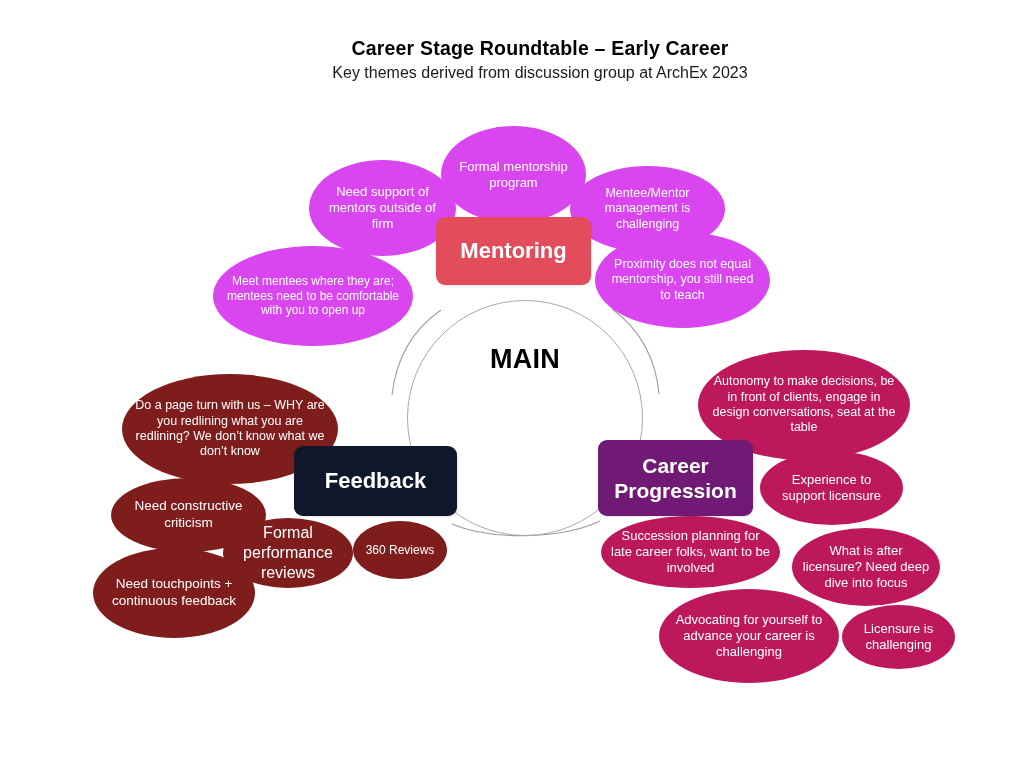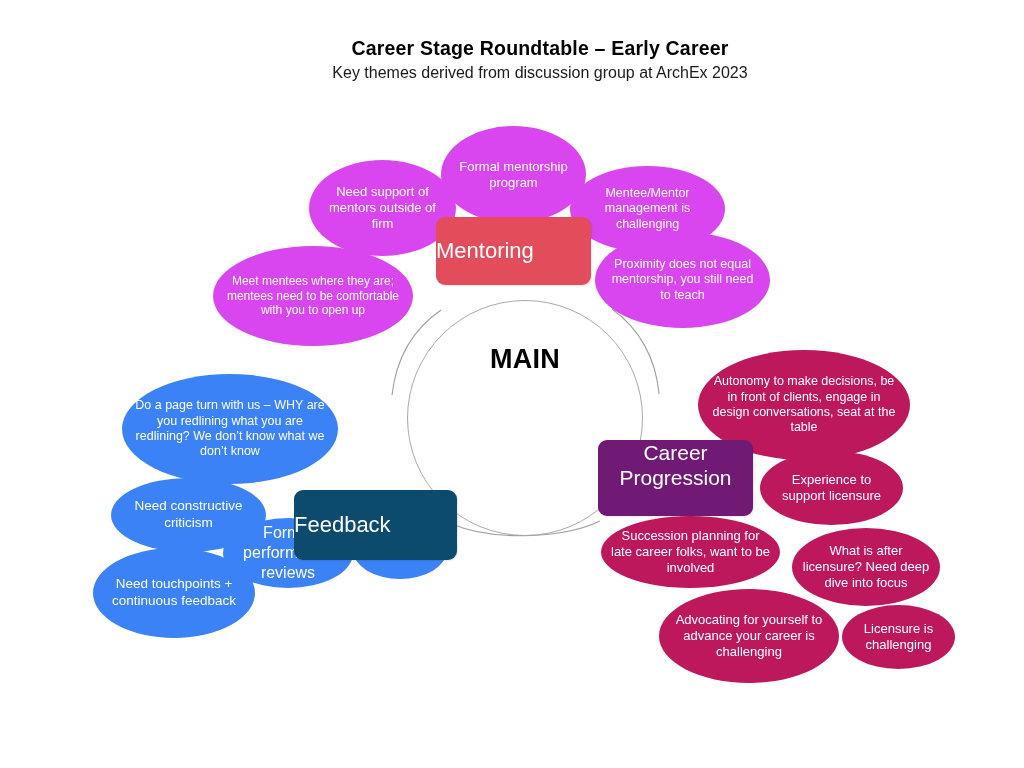--- a/index.html
+++ b/index.html
@@ -79,39 +79,39 @@
     align-items: center;
     justify-content: center;
     text-align: center;
     color: #ffffff;
     box-sizing: border-box;
     padding: 4px 10px;
     line-height: 1.23;
   }
   .bub span { display: block; width: 100%; }
   .bub.pink  { background: #d946ef; }
-  .bub.green { background: #3b82f6; }
+  .bub.green { background: #7f1d1d; }
   .bub.blue  { background: #be185d; }
 
   
   .theme-box {
     position: absolute;
     border-radius: 9px;
     display: flex;
     align-items: center;
-    justify-content: flex-start;
+    justify-content: center;
     text-align: center;
     color: #ffffff;
-    font-weight: normal;
+    font-weight: bold;
     box-sizing: border-box;
     line-height: 1.2;
     box-shadow: 1px 1px 2px rgba(0,0,0,0.10);
   }
   .theme-mentoring { background: #E24C5B; }
-  .theme-feedback  { background: #0c4a6e; margin-top: 44px; }
+  .theme-feedback  { background: #0f172a; }
   .theme-career    { background: #701a75; }
 
   .connectors {
     position: absolute;
     left: 0; top: 0;
     width: 1024px; height: 768px;
     pointer-events: none;
   }
 </style>
 </head>

